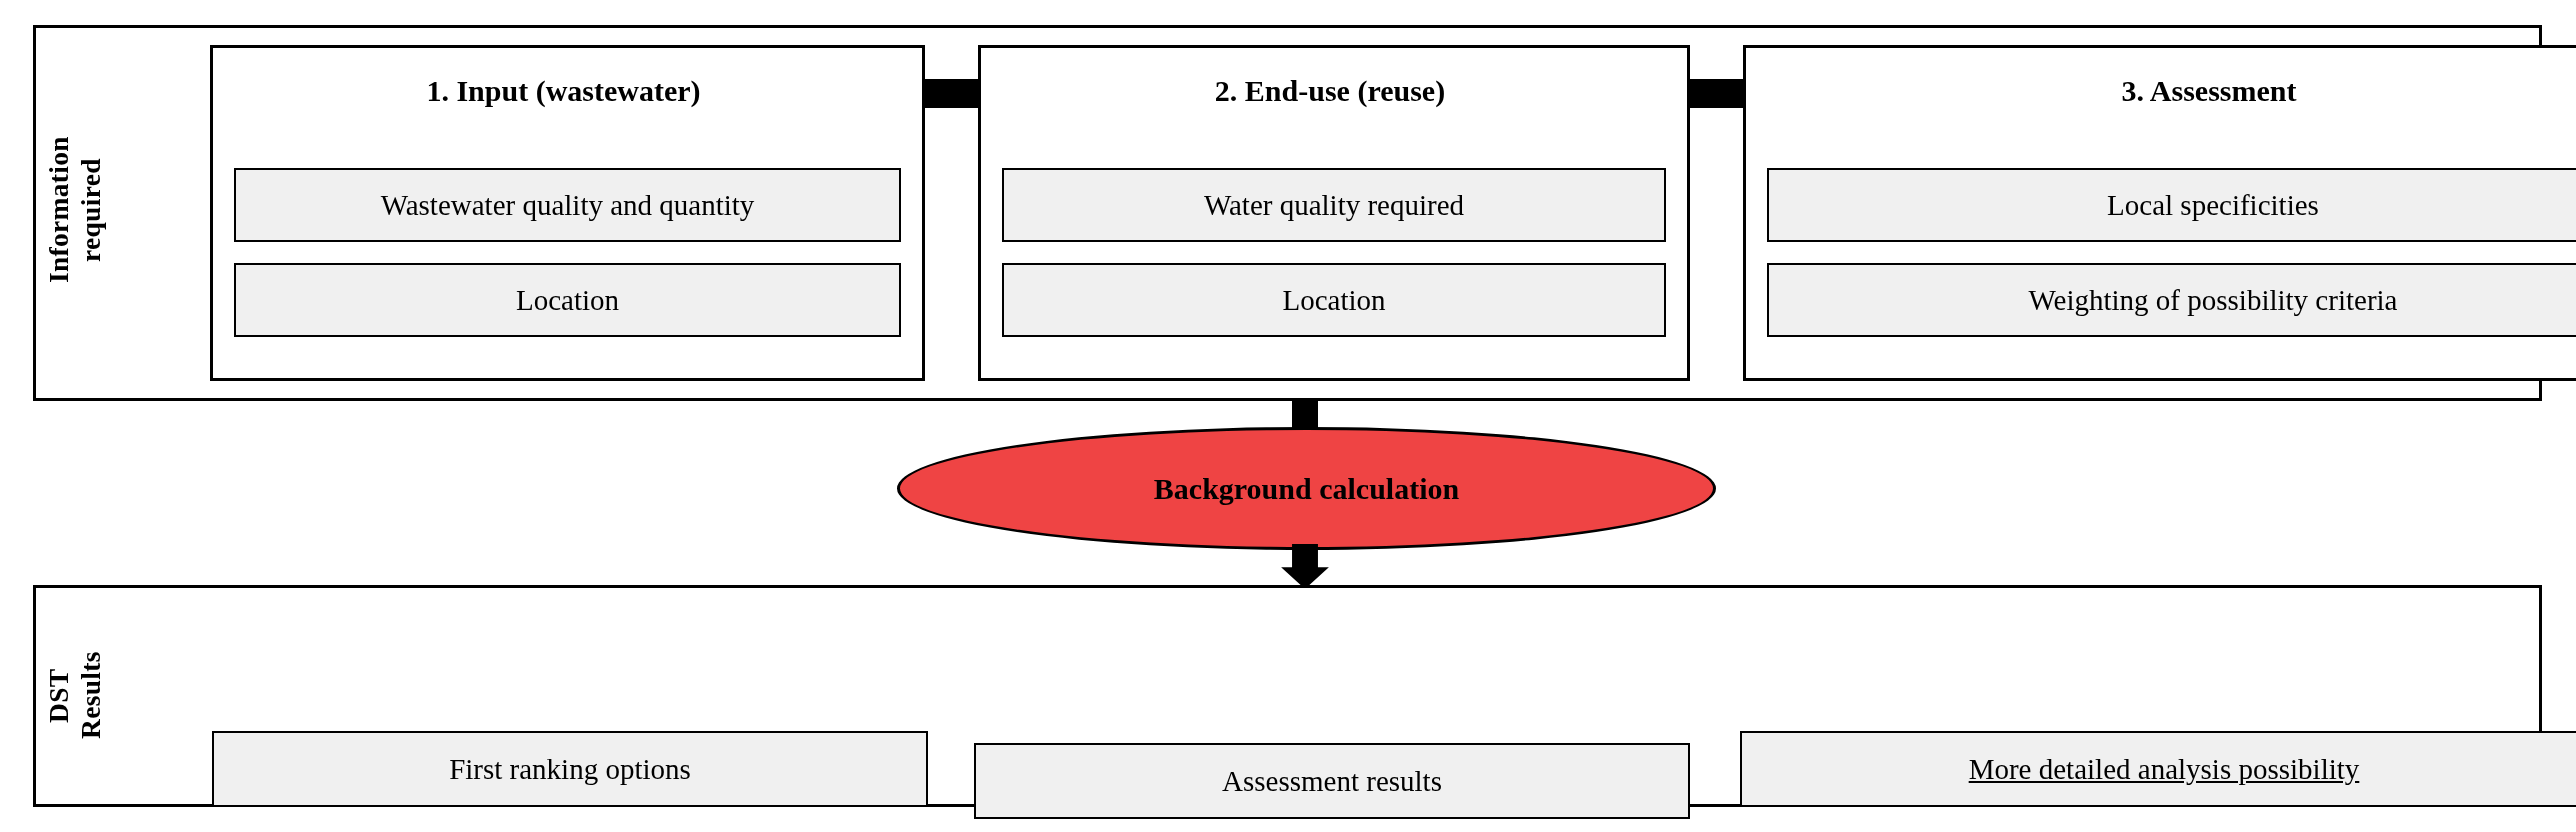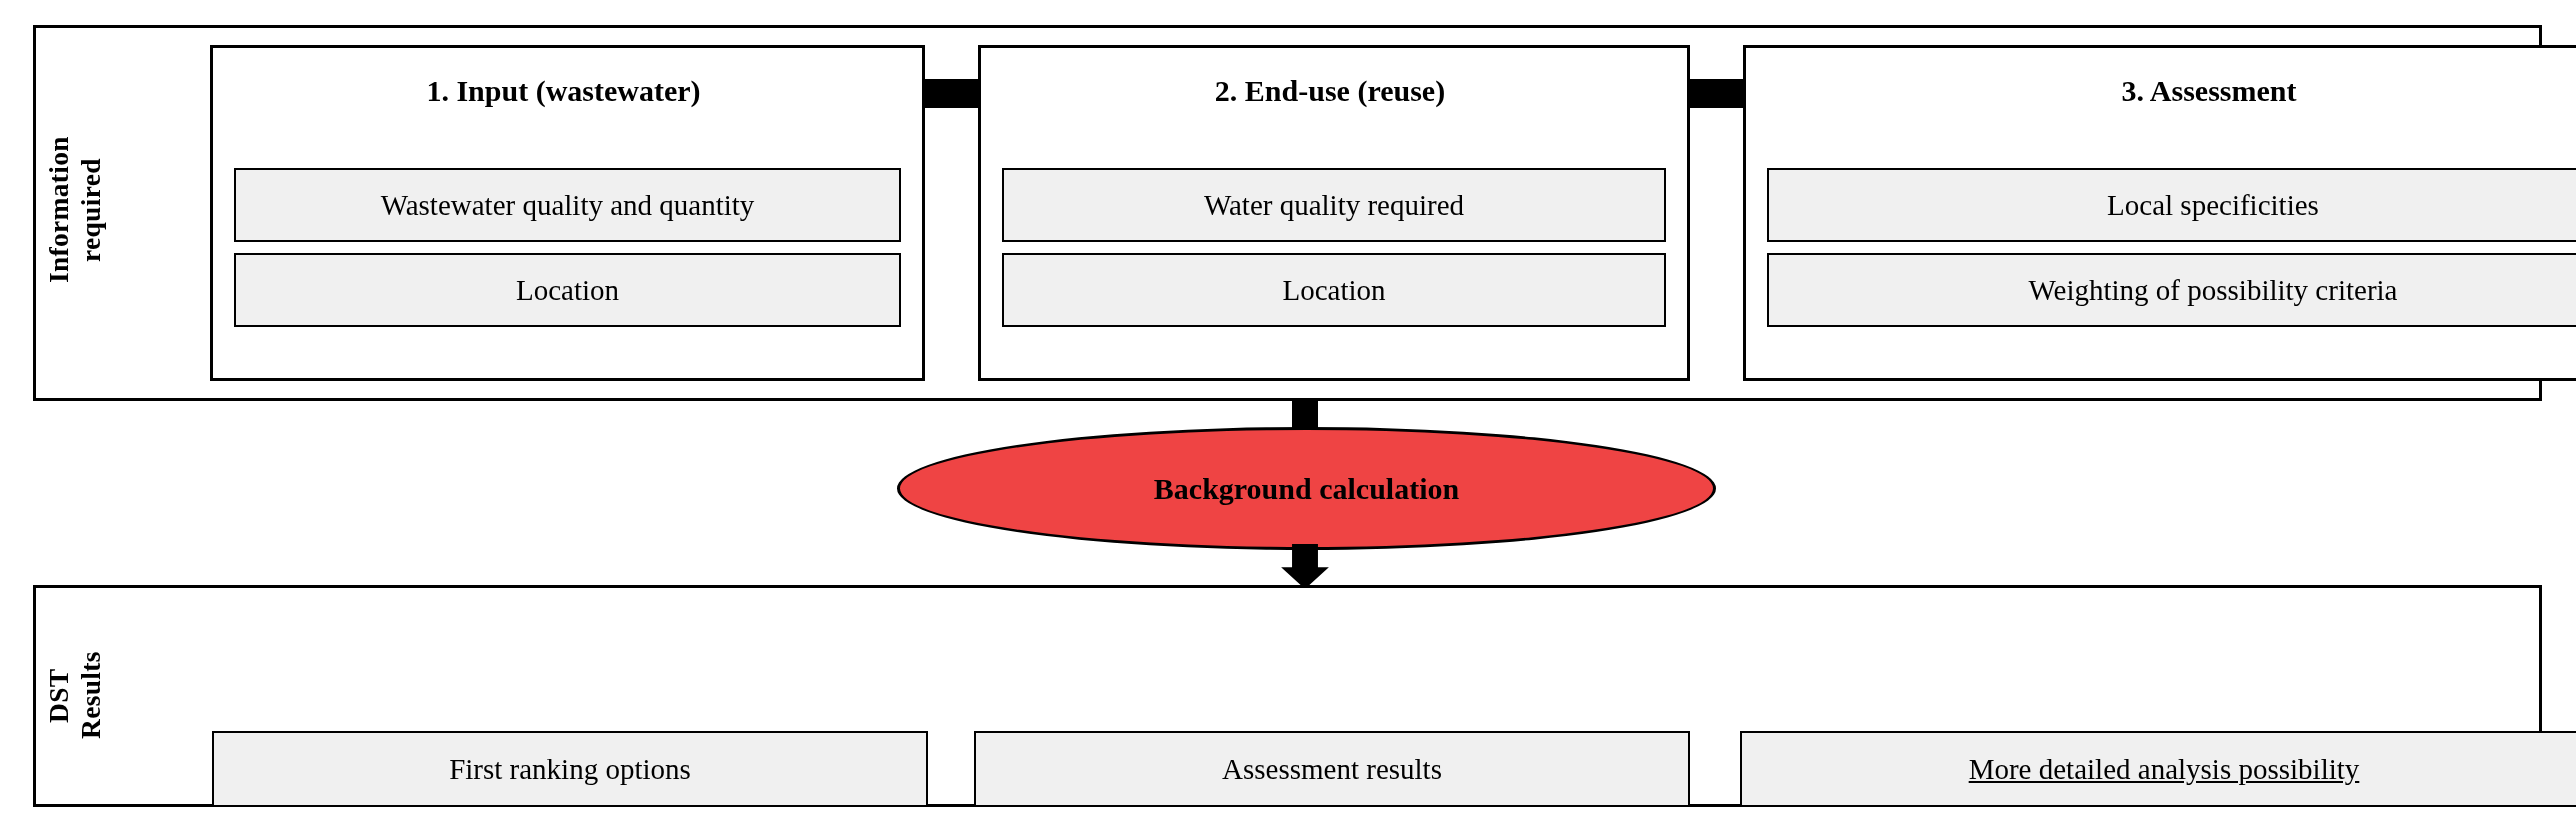--- a/index.html
+++ b/index.html
@@ -76,21 +76,21 @@
     display: flex;
     align-items: center;
     justify-content: center;
     font-size: 29px;
     line-height: 1;
     white-space: nowrap;
     text-align: right;
   }
   .stage-box .chip { left: 20.7px; right: 20.7px; height: 74px; }
   .stage-box .chip.row-a { top: 120px; }
-  .stage-box .chip.row-b { top: 205px; }
+  .stage-box .chip.row-b { top: 215px; }
 
   
   .h-connector {
     position: absolute;
     background: #000000;
   }
   #conn-1-2 { left: 925px; top: 79px; width: 55px;  height: 29px; }
   #conn-2-3 { left: 1690px; top: 79px; width: 55px;  height: 29px; }
 
   
@@ -152,21 +152,21 @@
     display: flex;
     align-items: center;
     justify-content: center;
     font-size: 29px;
     line-height: 1;
     white-space: nowrap;
     height: 76px;
     top: 731px;
   }
   #result-1 { left: 212px;  width: 716px; }
-  #result-2 { left: 974px; width: 716px; }
+  #result-2 { left: 974px; width: 716px; margin-top: 12px; }
   #result-3 { left: 1740px; width: 848px; text-decoration: underline; }
 </style>
 </head>
 <body>
 
 <div id="canvas">
 
   <div id="frame-top" class="section-frame"></div>
 
   <div id="label-info" class="side-label">Information

